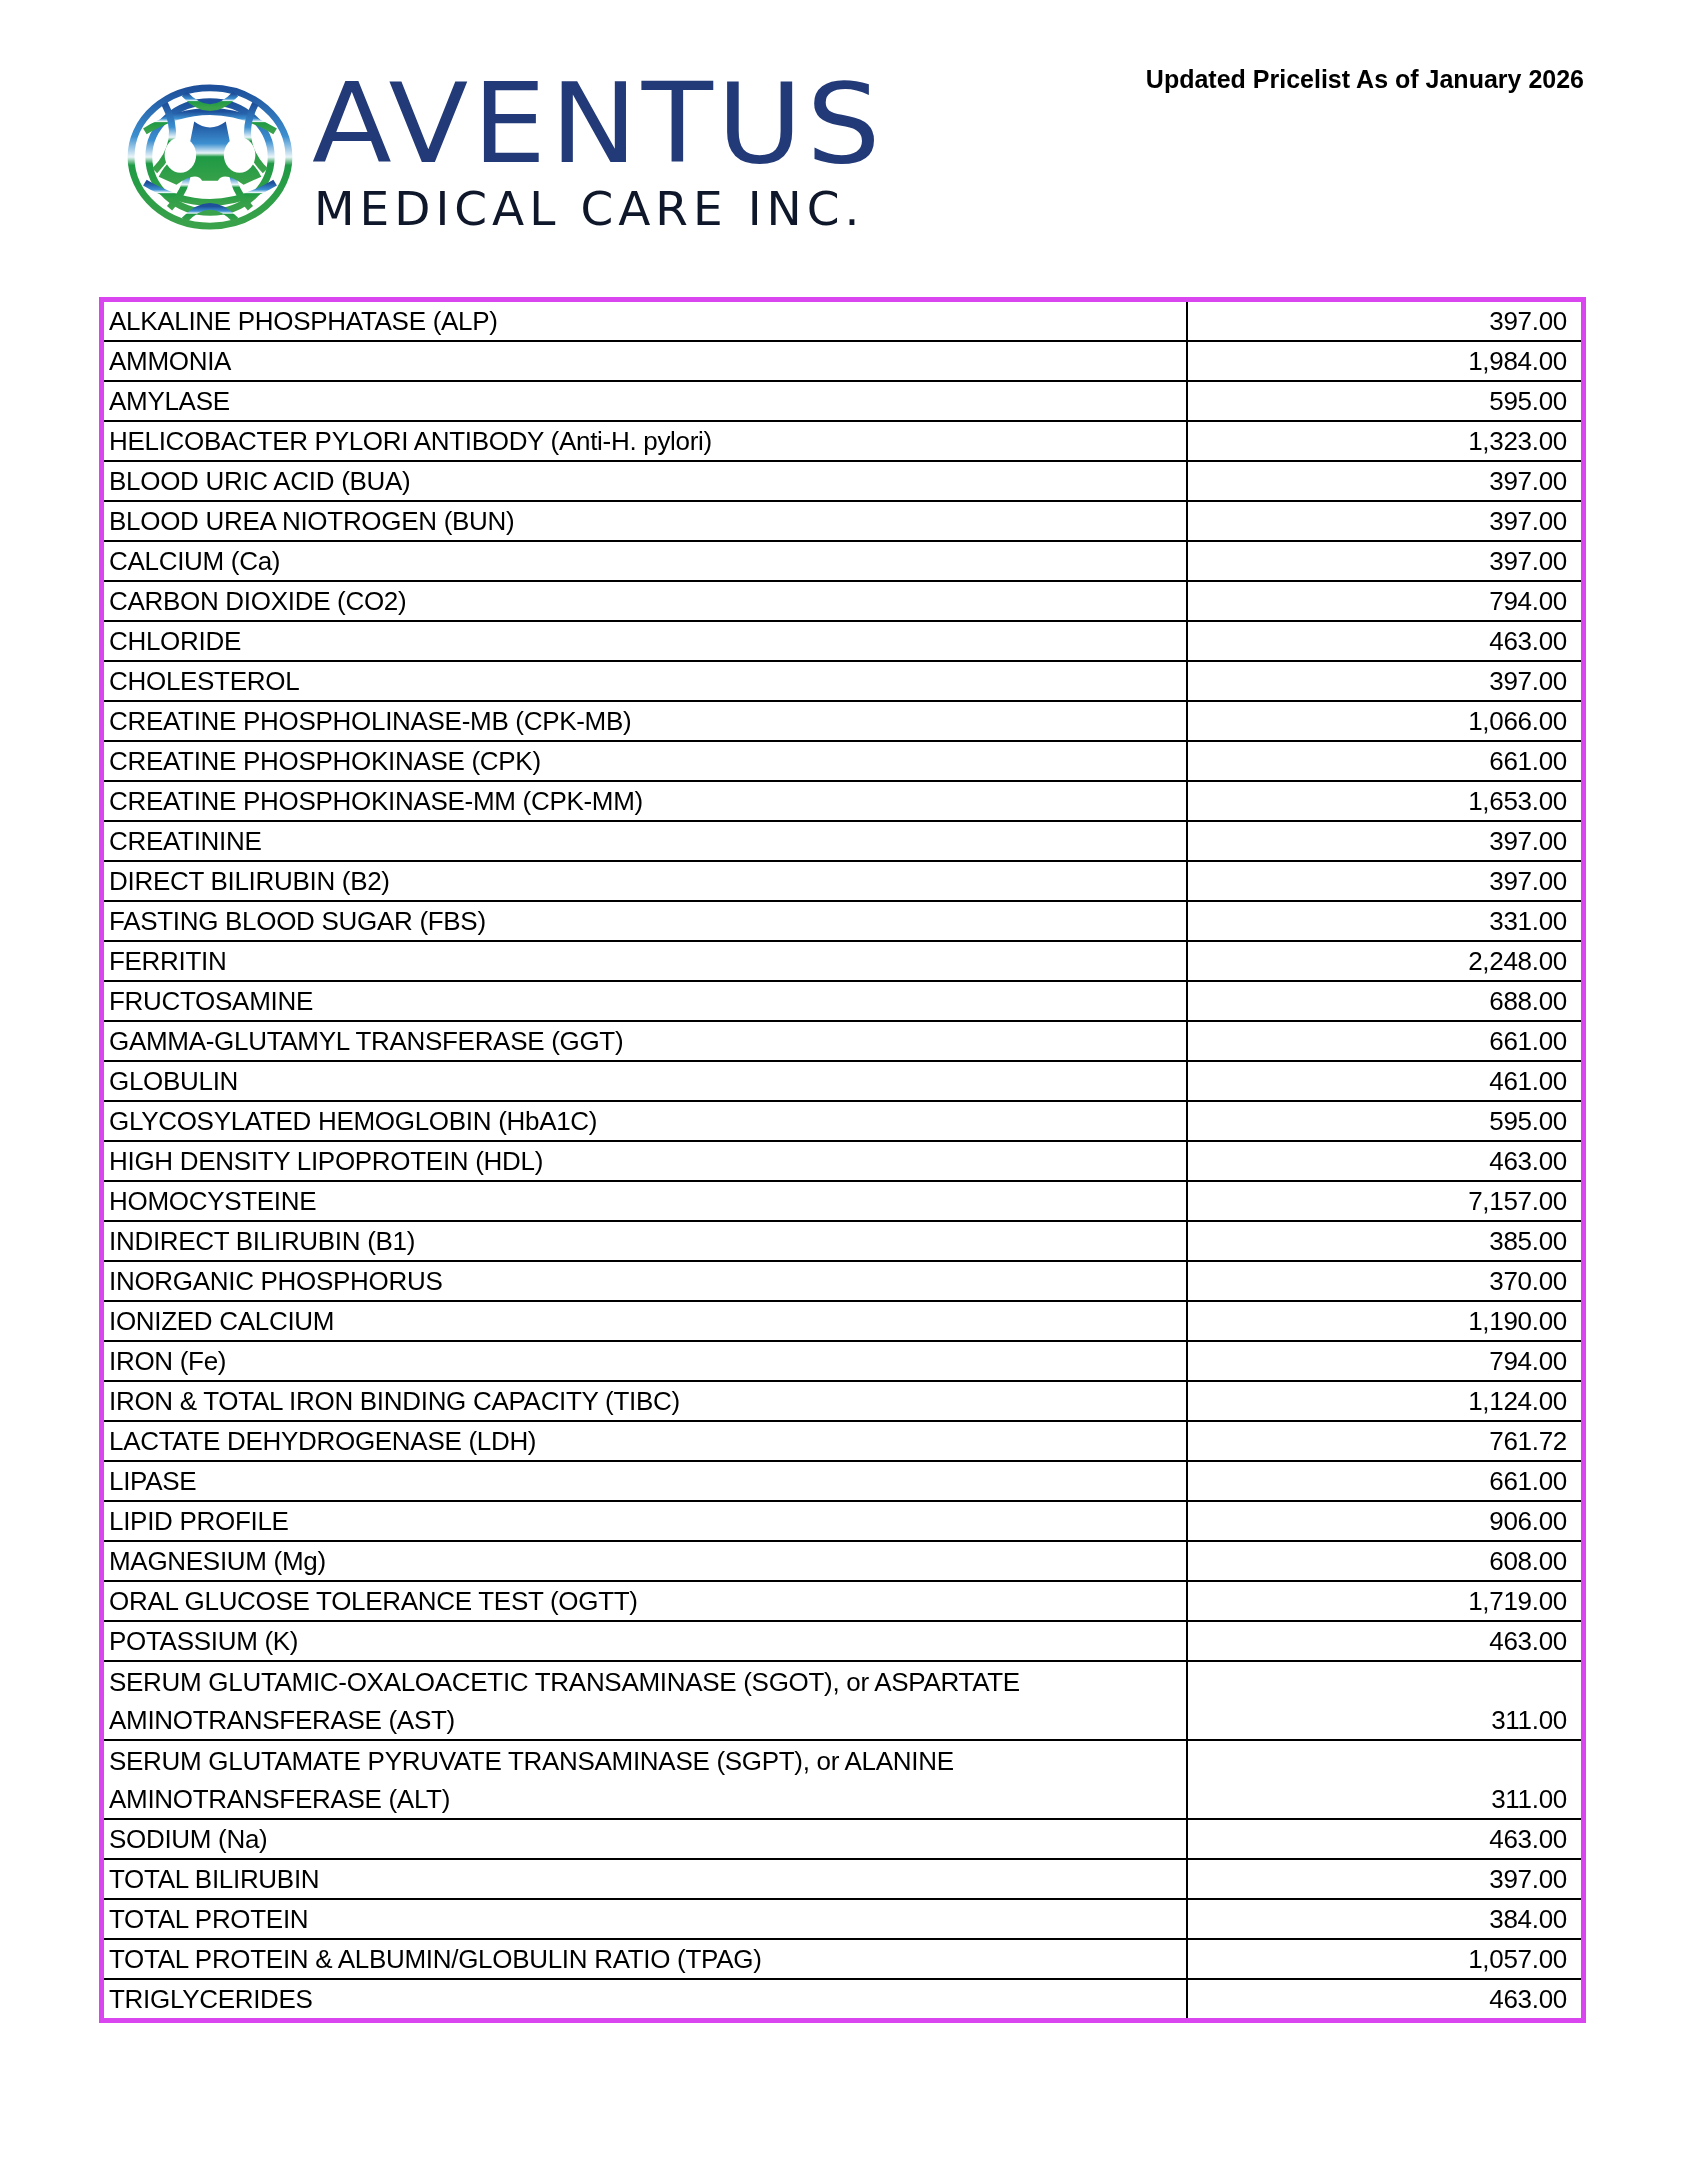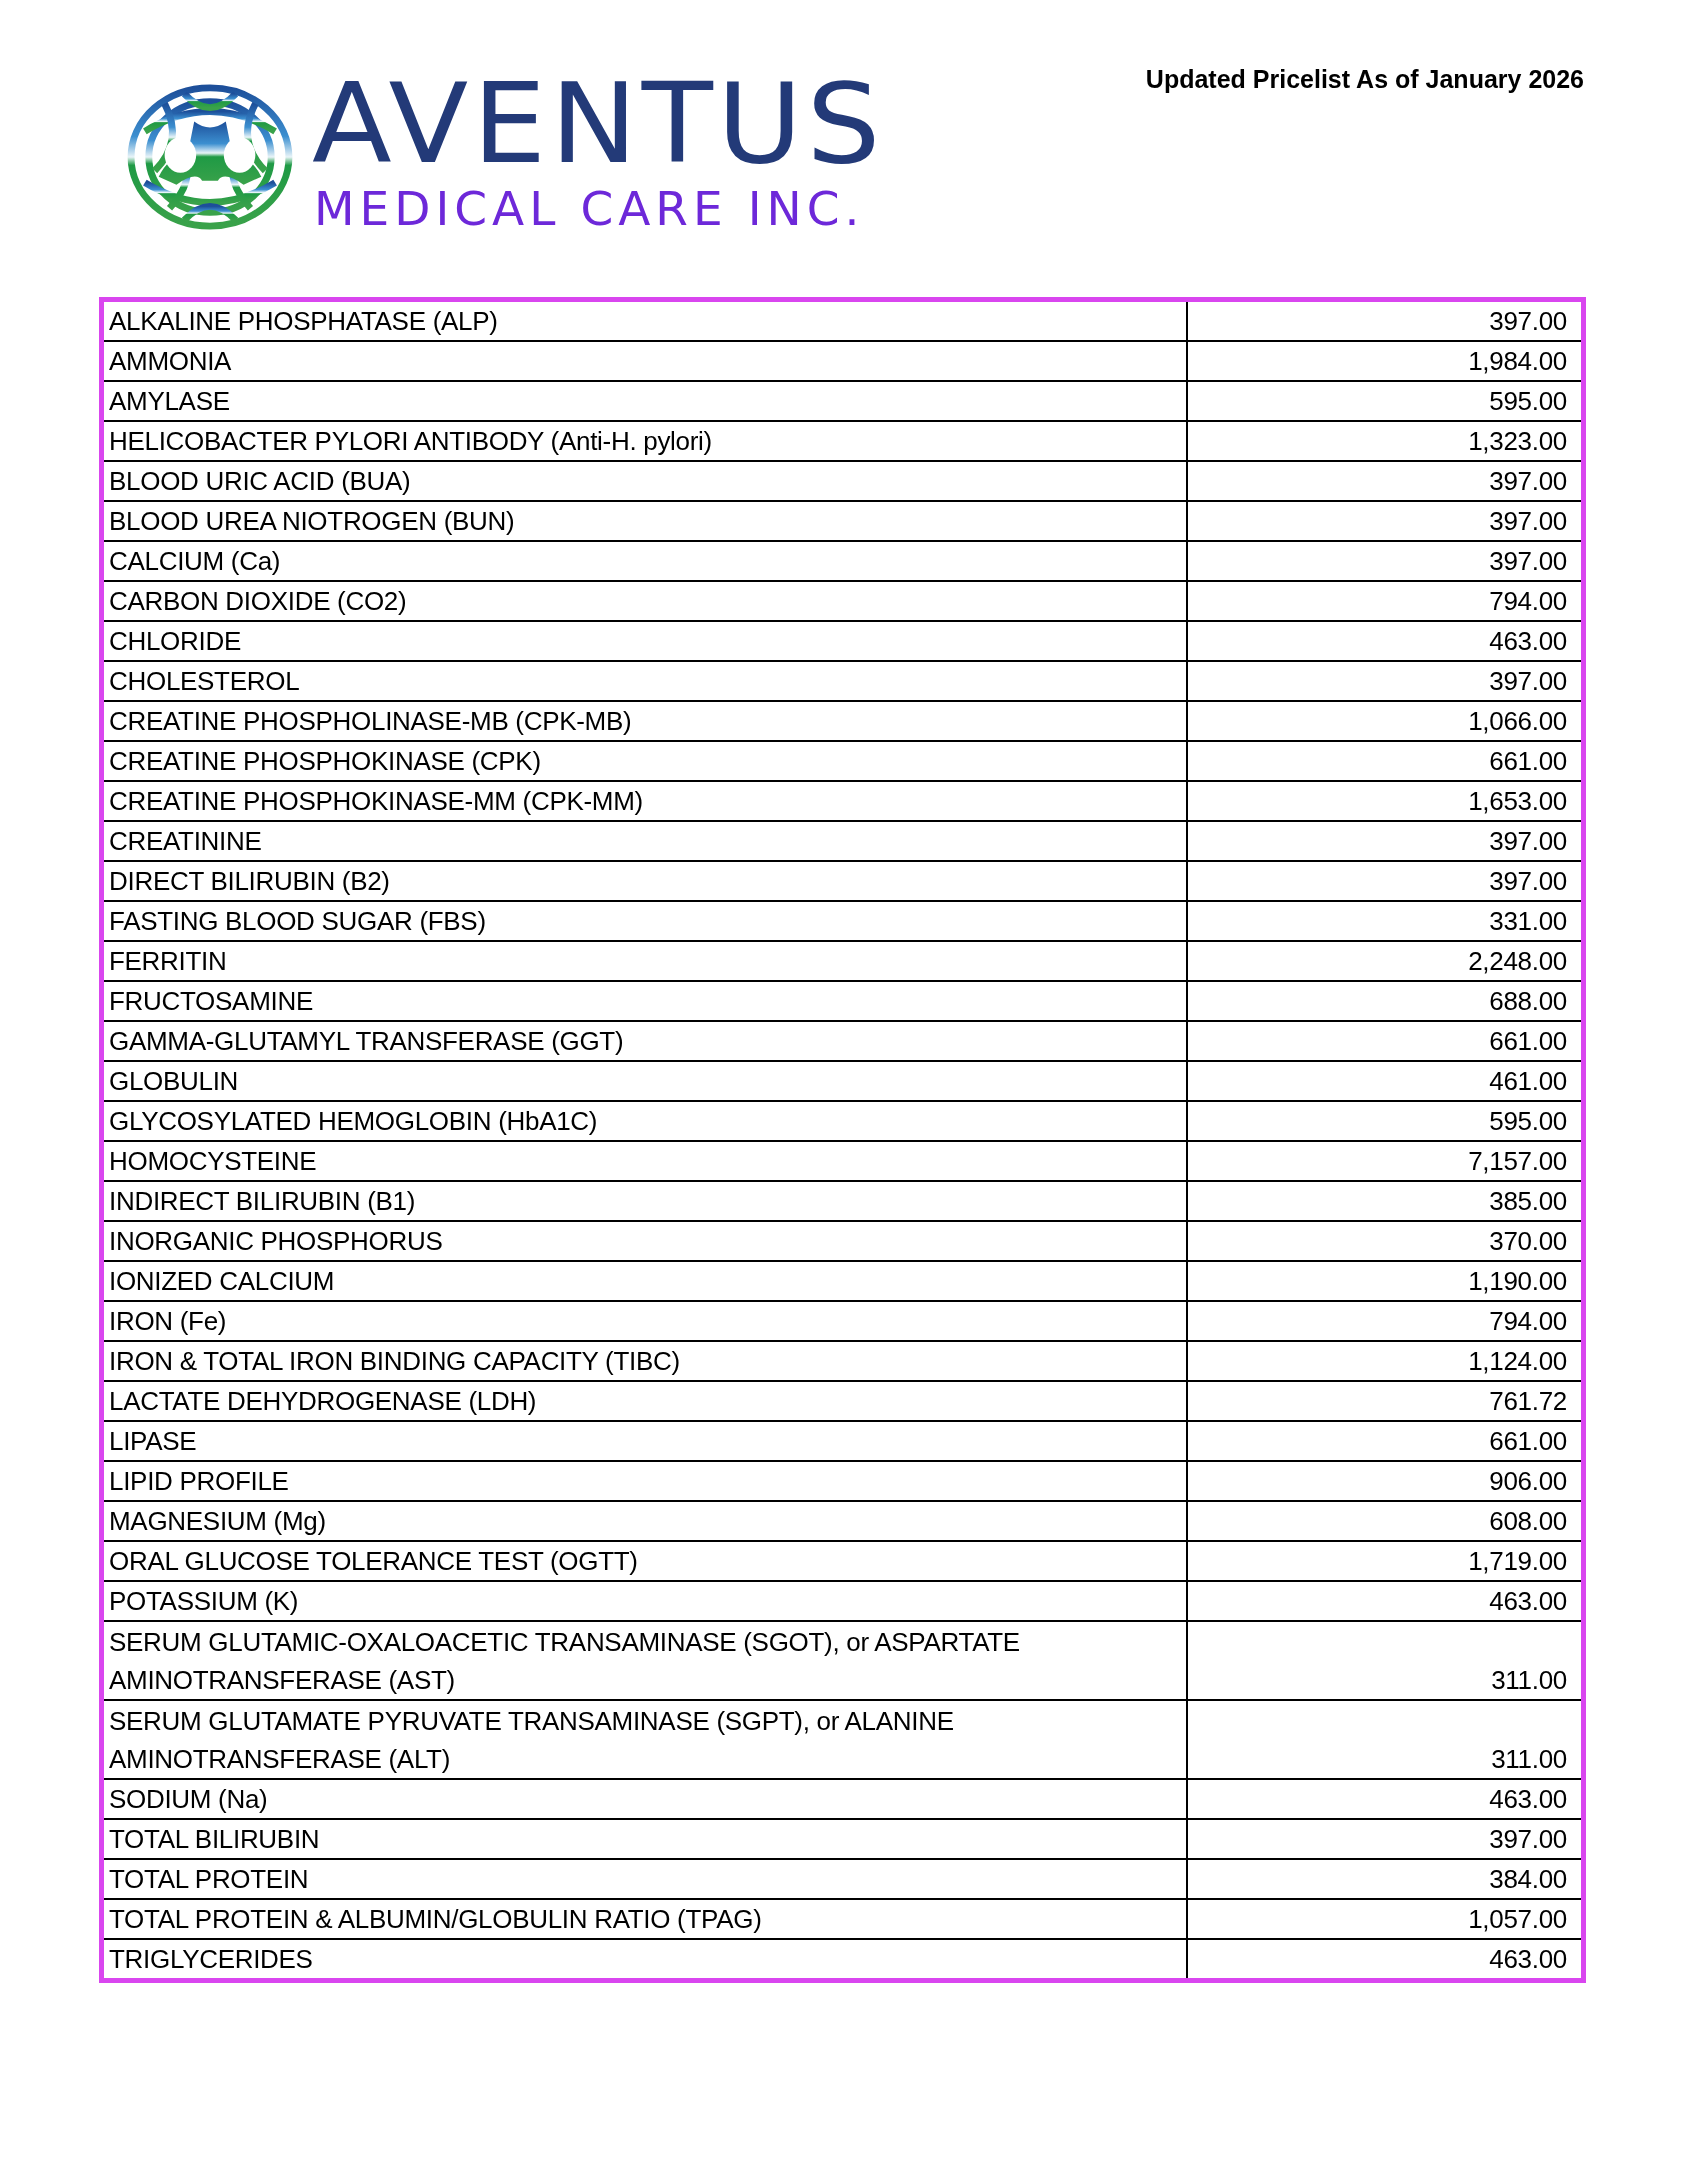--- a/index.html
+++ b/index.html
@@ -50,21 +50,21 @@
       white-space: nowrap;
     }
     .logo-sub {
       position: absolute;
       left: 195px;
       top: 111px;
       font-family: "DejaVu Sans", sans-serif;
       font-size: 47px;
       font-weight: 400;
       letter-spacing: 5px;
-      color: #6d28d9;
+      color: #0f172a;
       line-height: 1;
       white-space: nowrap;
     }
     .updated-note {
       position: absolute;
       right: 99px;
       top: 65px;
       font-family: "Liberation Sans", sans-serif;
       font-weight: 700;
       font-size: 25px;
@@ -218,20 +218,24 @@
       </tr>
       <tr>
         <td class="name">GLOBULIN</td>
         <td class="price">461.00</td>
       </tr>
       <tr>
         <td class="name">GLYCOSYLATED HEMOGLOBIN (HbA1C)</td>
         <td class="price">595.00</td>
       </tr>
       <tr>
+        <td class="name">HIGH DENSITY LIPOPROTEIN (HDL)</td>
+        <td class="price">463.00</td>
+      </tr>
+      <tr>
         <td class="name">HOMOCYSTEINE</td>
         <td class="price">7,157.00</td>
       </tr>
       <tr>
         <td class="name">INDIRECT BILIRUBIN  (B1)</td>
         <td class="price">385.00</td>
       </tr>
       <tr>
         <td class="name">INORGANIC PHOSPHORUS</td>
         <td class="price">370.00</td>

